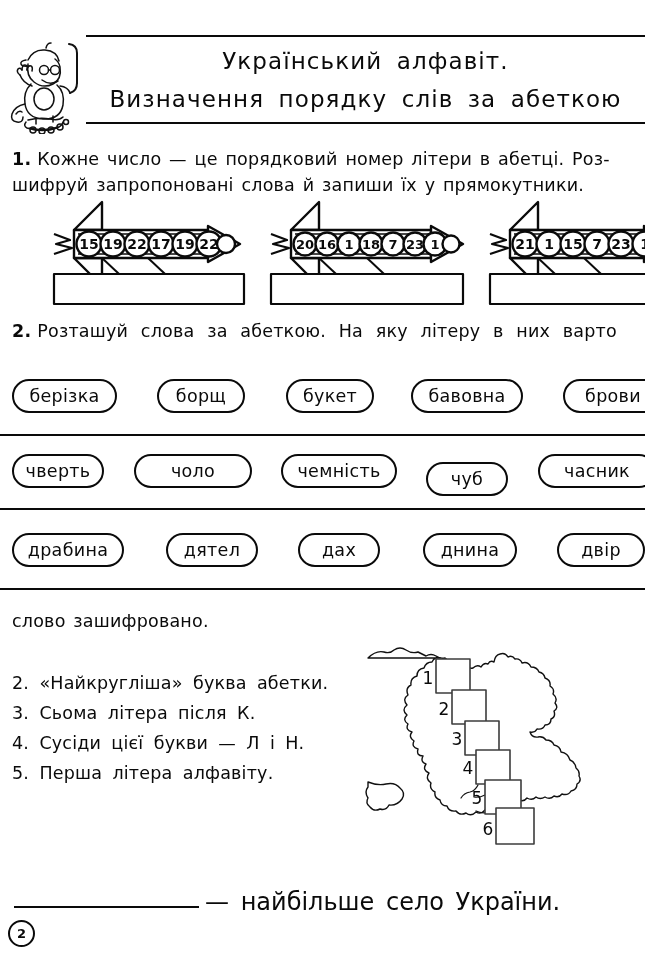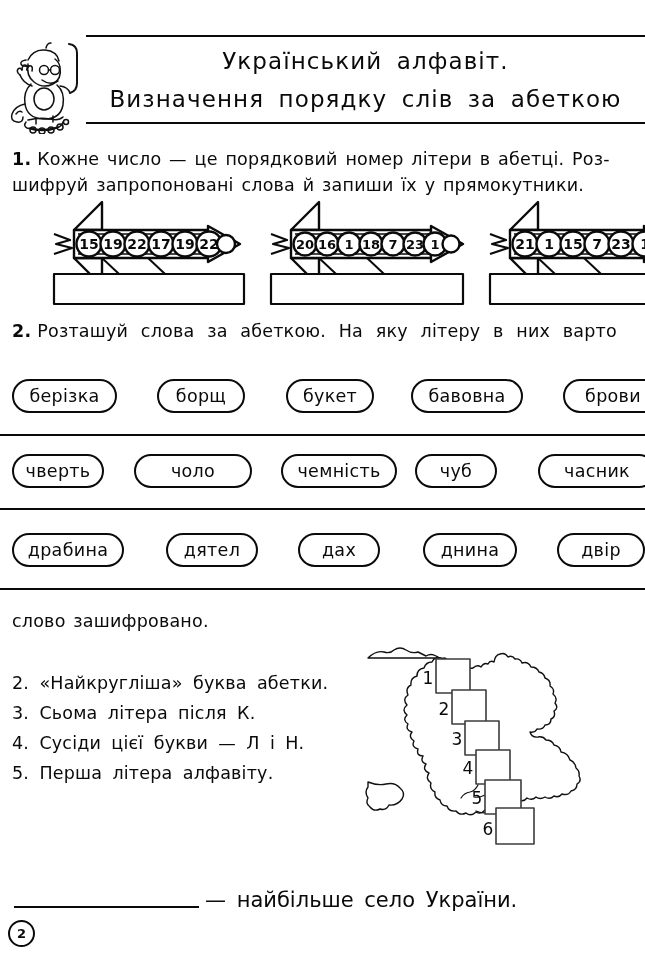--- a/index.html
+++ b/index.html
@@ -112,21 +112,21 @@
   
   .answer-line {
     position: absolute;
     left: 14px; top: 906px;
     width: 185px; height: 2px;
     background: #0a0a0a;
   }
   .answer-text {
     position: absolute;
     left: 205px; top: 888px;
-    font-size: 21px;
+    font-size: 24px;
     word-spacing: 4px;
     white-space: nowrap;
   }
 
   
   .pagenum {
     position: absolute;
     left: 8px; top: 920px;
     width: 27px; height: 27px;
     border: 2.4px solid #0a0a0a;
@@ -322,21 +322,21 @@
   <div class="chip" style="left:411px; width:112px;">бавовна</div>
   <div class="chip" style="left:563px; width:100px;">брови</div>
 </div>
 
 <div class="hrule" style="top:434px;"></div>
 
 <div class="chip-row" style="top:454px;">
   <div class="chip" style="left:12px;  width:92px;">чверть</div>
   <div class="chip" style="left:134px; width:118px;">чоло</div>
   <div class="chip" style="left:281px; width:116px;">чемність</div>
-  <div class="chip" style="left:415px; width:82px;">чуб</div>
+  <div class="chip" style="left:426px; width:82px;margin-top:8px;">чуб</div>
   <div class="chip" style="left:538px; width:118px;">часник</div>
 </div>
 
 <div class="hrule" style="top:508px;"></div>
 
 <div class="chip-row" style="top:533px;">
   <div class="chip" style="left:12px;  width:112px;">драбина</div>
   <div class="chip" style="left:166px; width:92px;">дятел</div>
   <div class="chip" style="left:298px; width:82px;">дах</div>
   <div class="chip" style="left:423px; width:94px;">днина</div>

